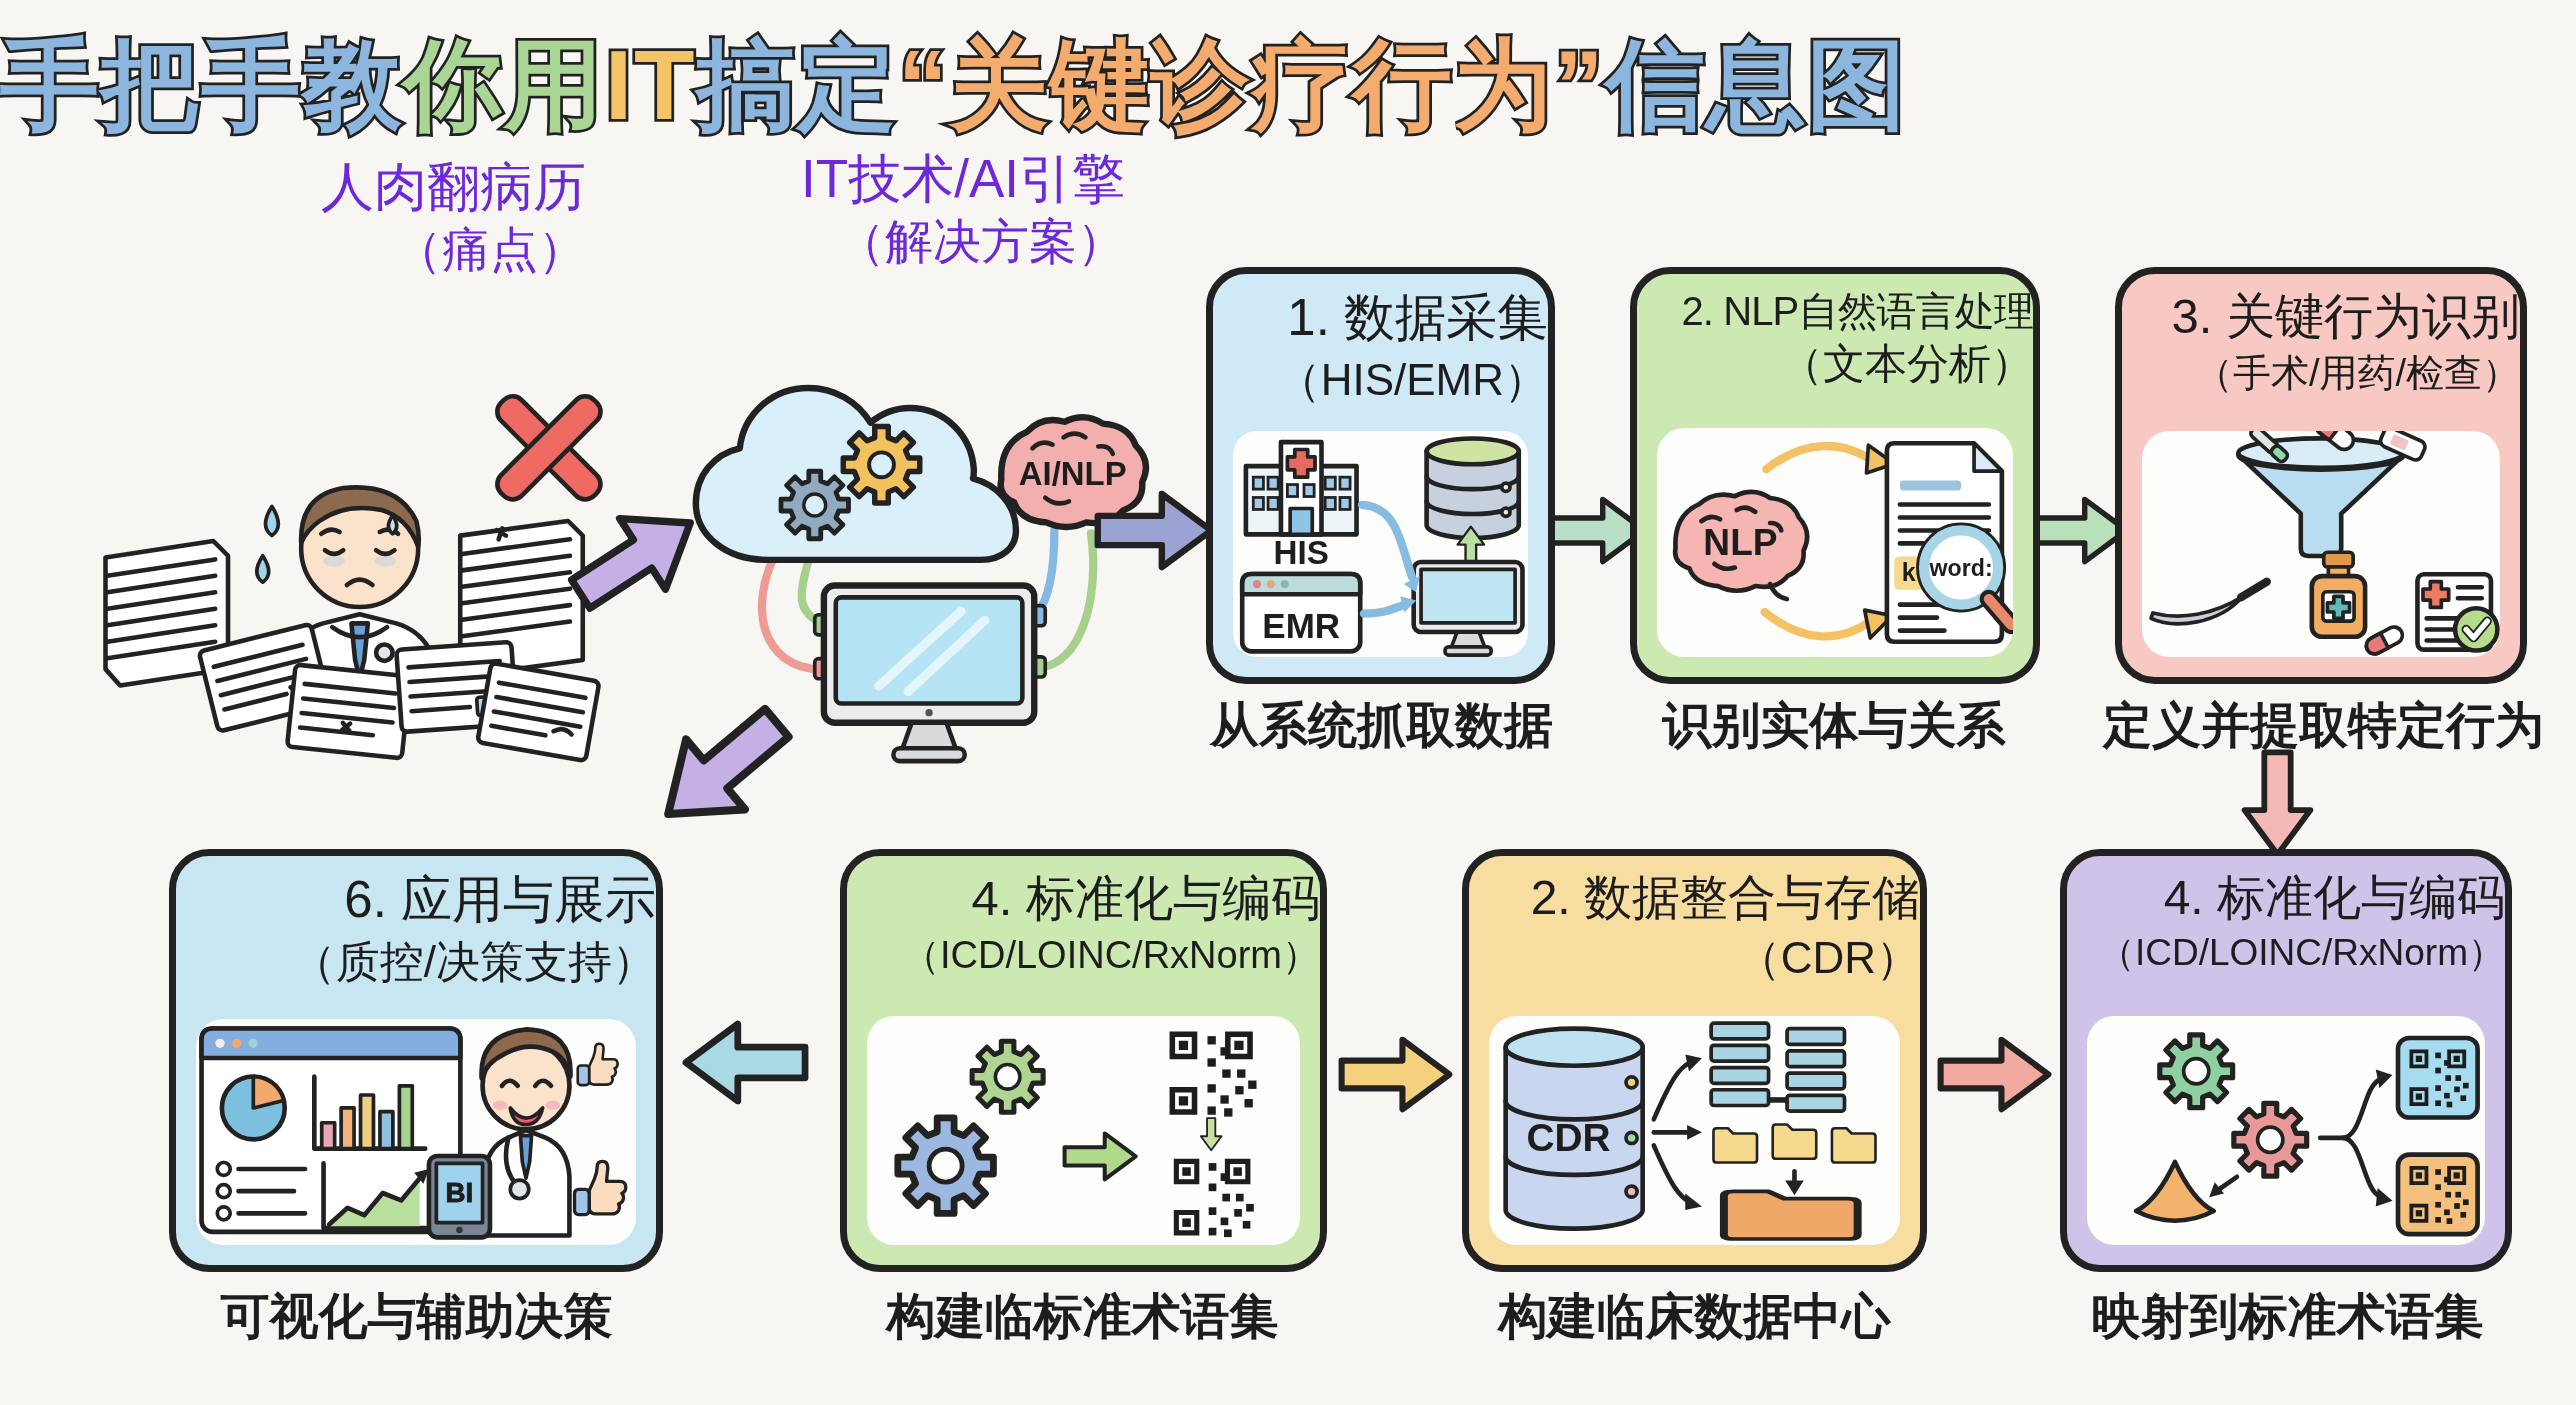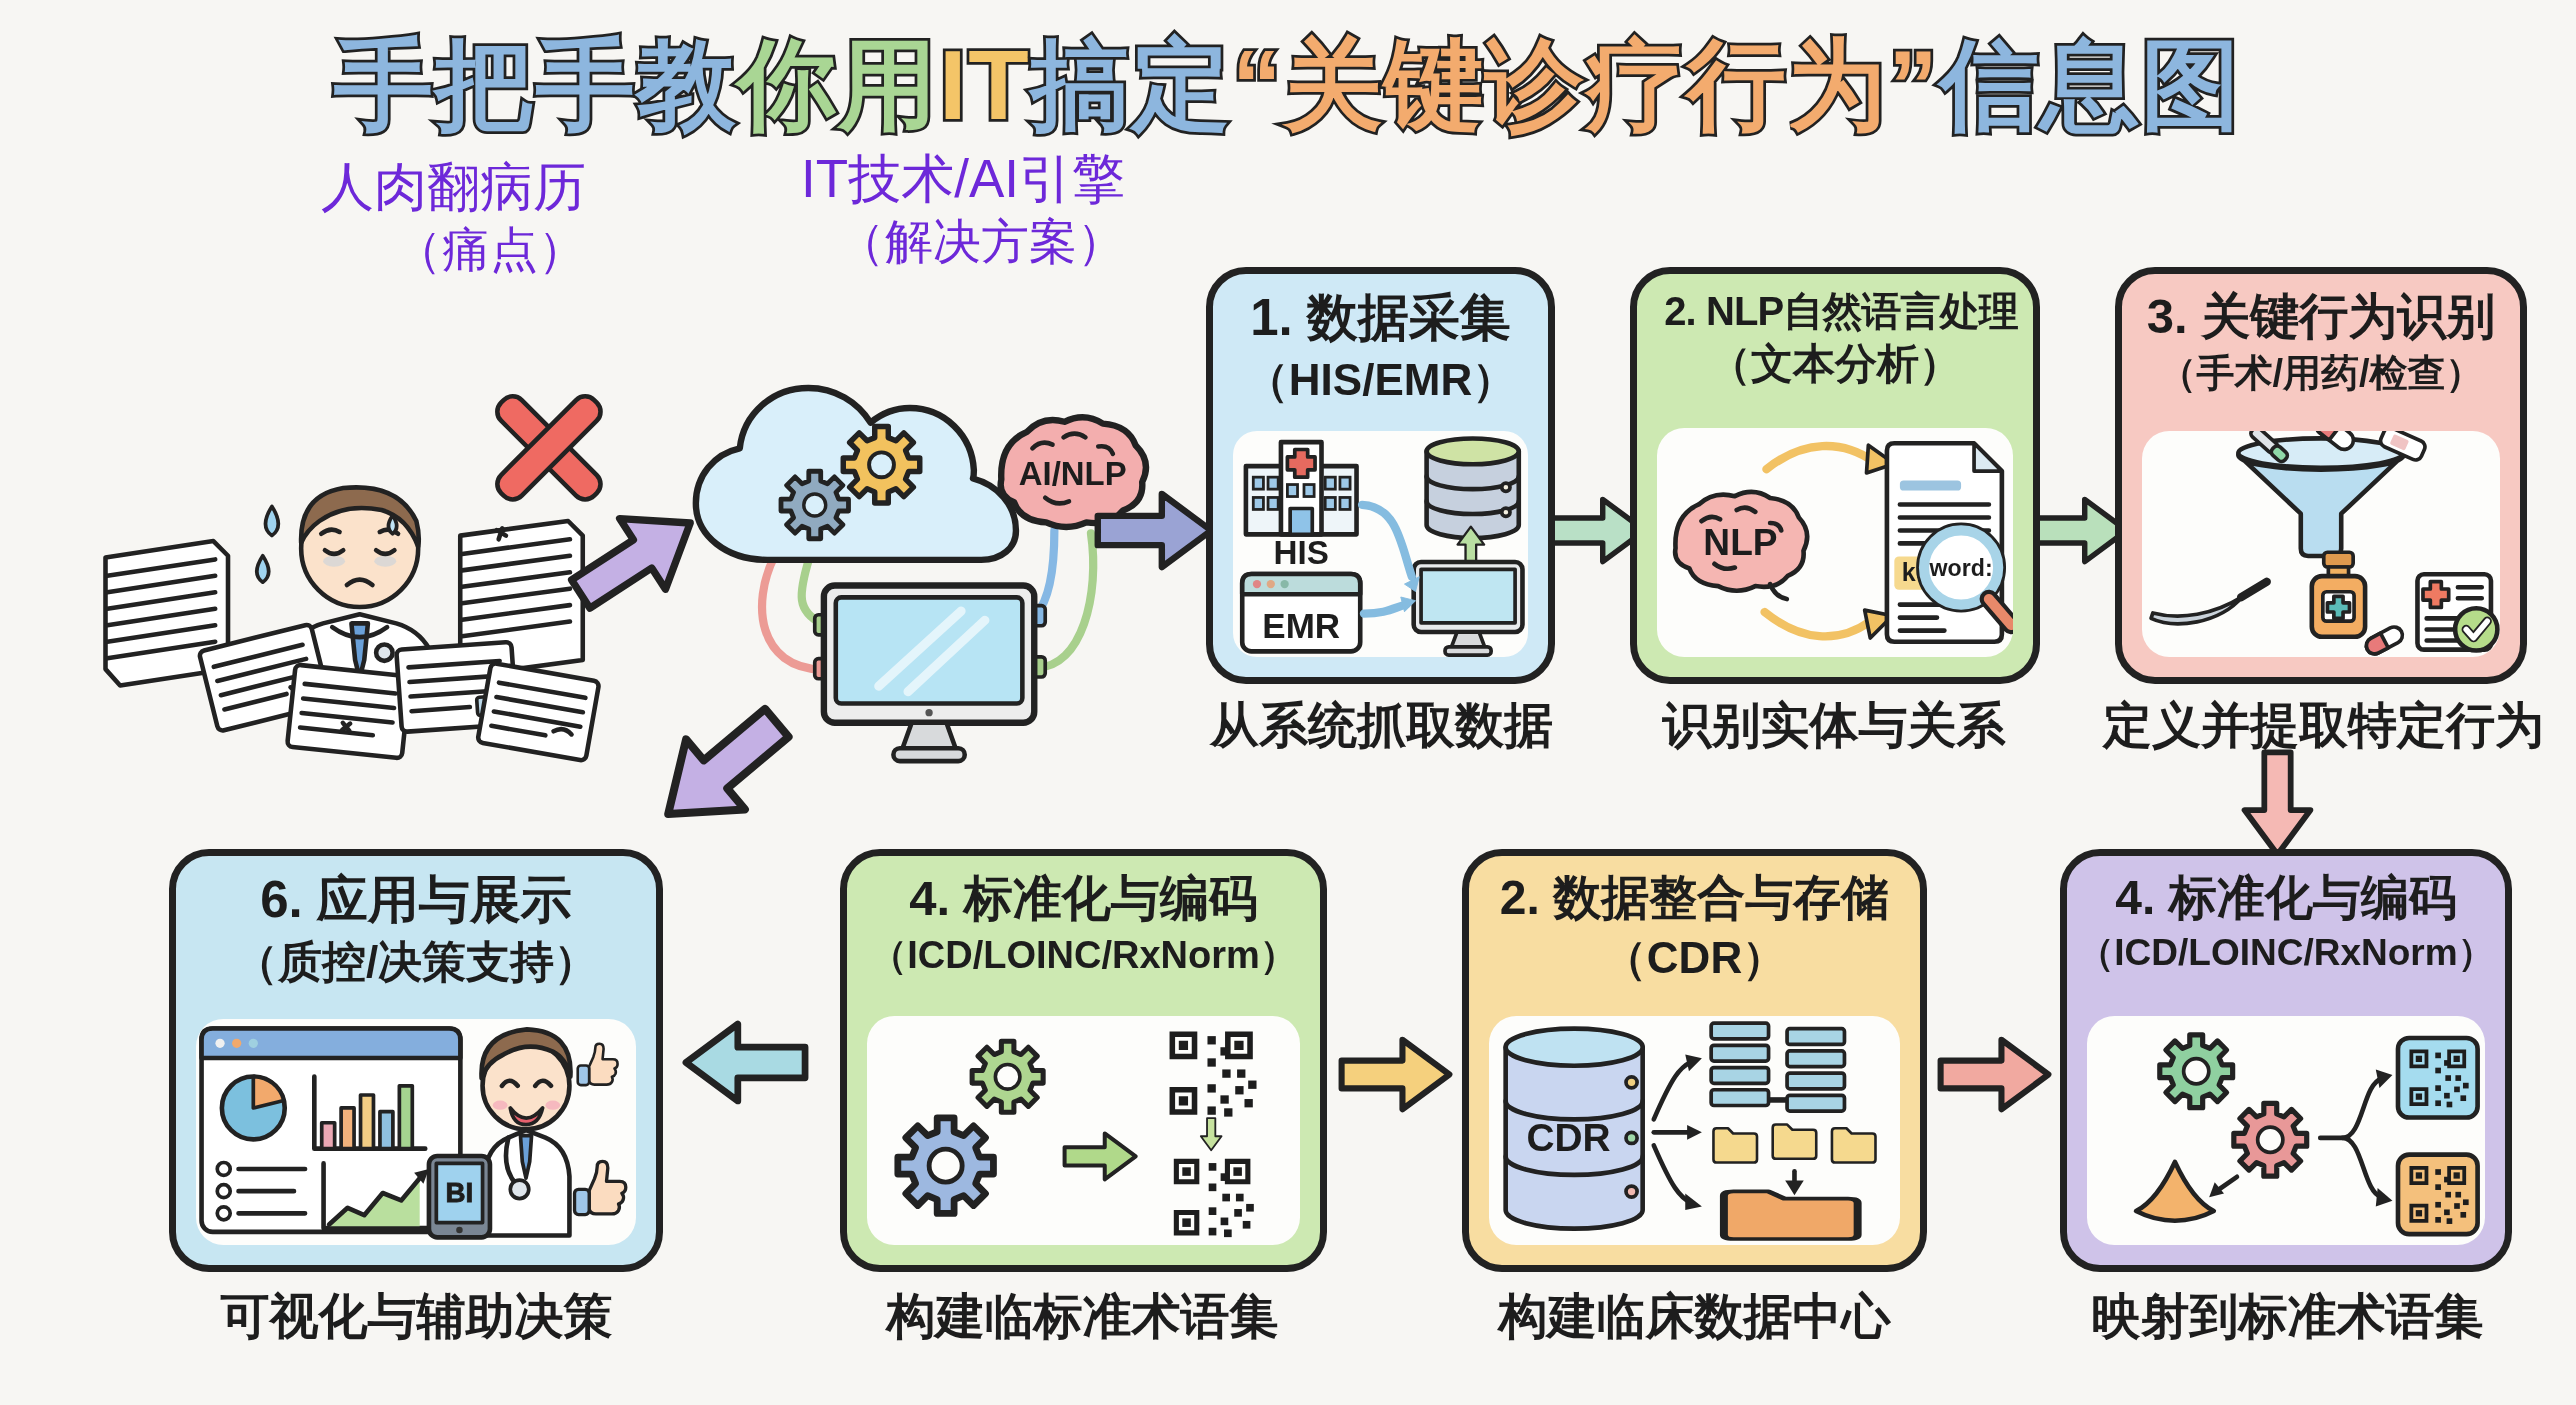--- a/index.html
+++ b/index.html
@@ -1,29 +1,29 @@
 <!DOCTYPE html>
 <html style="font-size:14.6px"><head>
 <meta charset="utf-8">
 <style>
   html,body{margin:0;padding:0;}
   body{width:2576px;height:1405px;font-family:"Liberation Sans","DejaVu Sans",sans-serif;}
   #stage{position:relative;width:2576px;height:1405px;overflow:hidden;background:#f7f6f3;}
   .abs{position:absolute;}
   
-  #title-row{position:absolute;left:0;top:20px;width:2576px;text-align:center;white-space:nowrap;}
+  #title-row{position:absolute;left:0;top:20px;width:2576px;white-space:nowrap;}
   .title-seg{font-size:99px;font-weight:bold;letter-spacing:1.8px;
     -webkit-text-stroke:5.5px #222;paint-order:stroke fill;}
   
   .sec-label{position:absolute;text-align:right;color:#6d28d9;font-weight:normal;line-height:1.25;}
   .sec-label .l1{font-size:53px;display:block;}
   .sec-label .l2{font-size:48px;display:block;}
   
   .box{position:absolute;border:7.3px solid #222;border-radius:40px;box-sizing:border-box;}
-  .box-head{position:absolute;left:0;right:0;top:11px;text-align:center;color:#1d1d1d;font-weight:bold;line-height:1.3;}
+  .box-head{position:absolute;left:0;right:0;top:11px;text-align:right;color:#1d1d1d;font-weight:normal;line-height:1.3;}
   .box-head .t,.box-head .st{display:block;}
   .box-body{position:absolute;left:20px;right:20px;bottom:20px;background:#fdfdfb;border-radius:27.4px;}
   .caption{position:absolute;text-align:center;font-size:49px;font-weight:bold;color:#1d1d1d;white-space:nowrap;}
   
   .fl{stroke:#222;stroke-width:5;stroke-linejoin:round;}
   .fl4{stroke:#222;stroke-width:4;stroke-linejoin:round;}
   .ln{stroke:#222;fill:none;stroke-linecap:round;stroke-linejoin:round;stroke-width:5;}
   .ol{stroke:#222;stroke-width:7;stroke-linejoin:round;}
   .arrow-svg{position:absolute;overflow:visible;}
   svg{display:block;}

